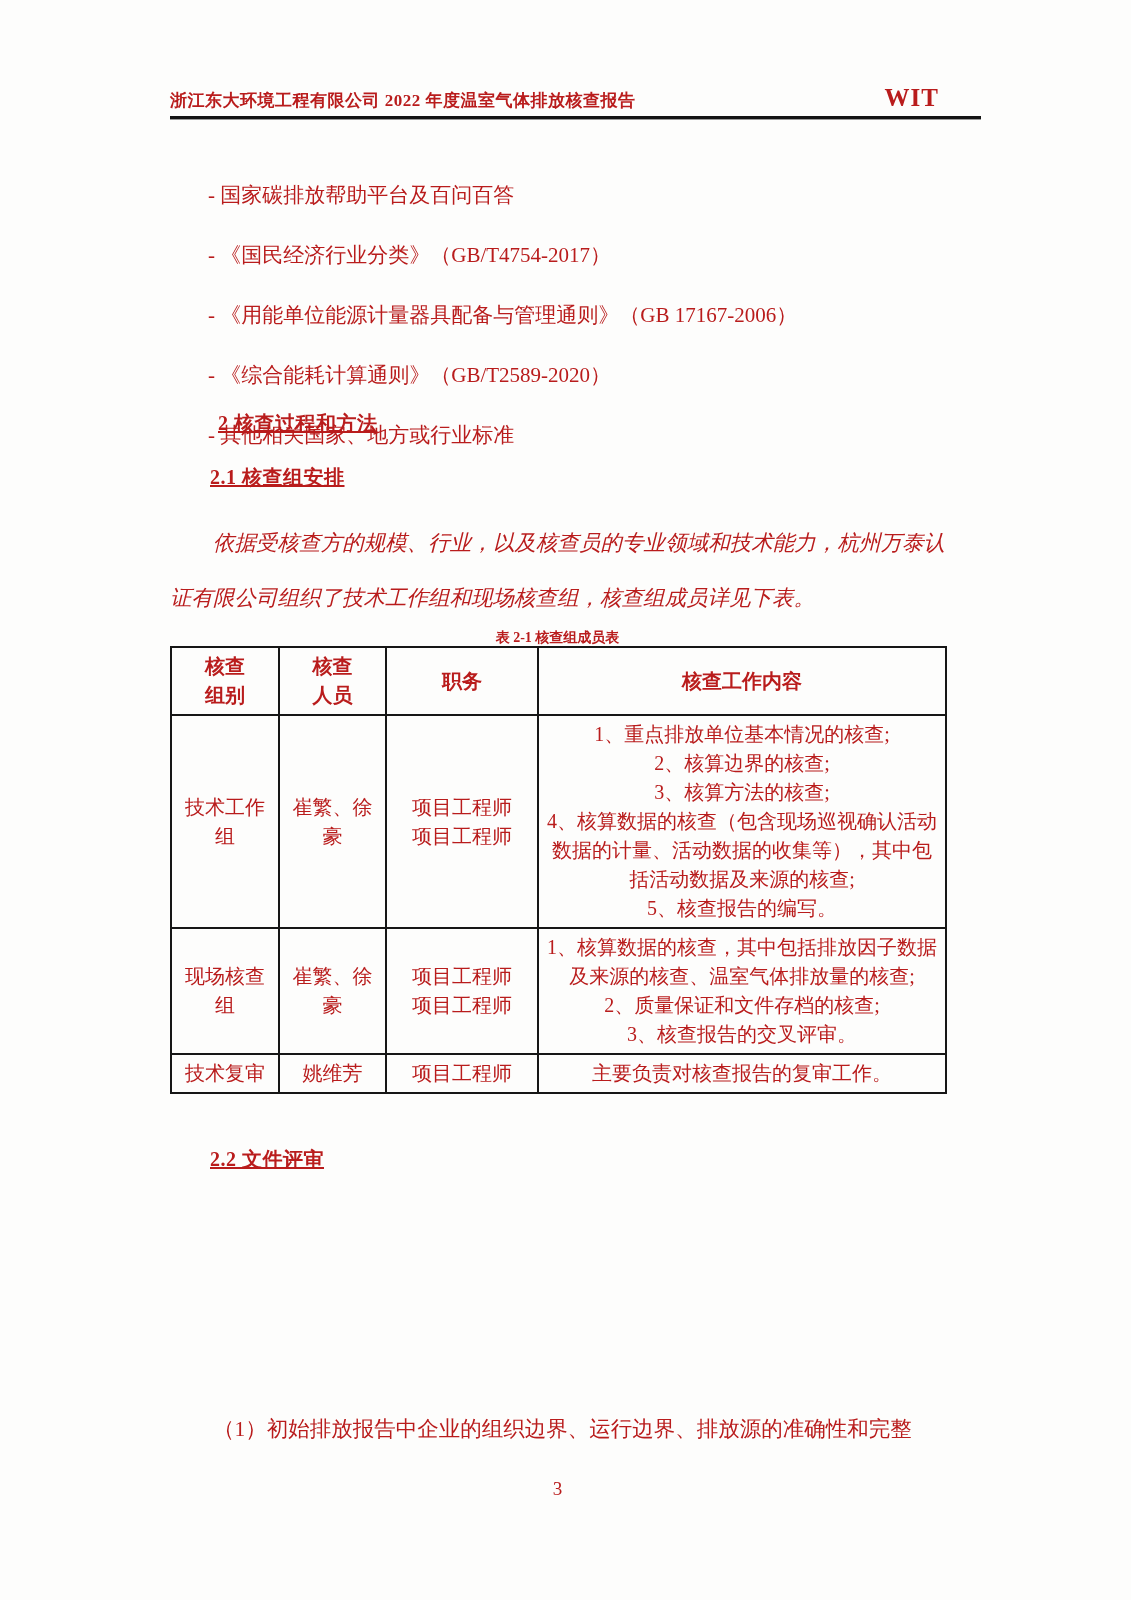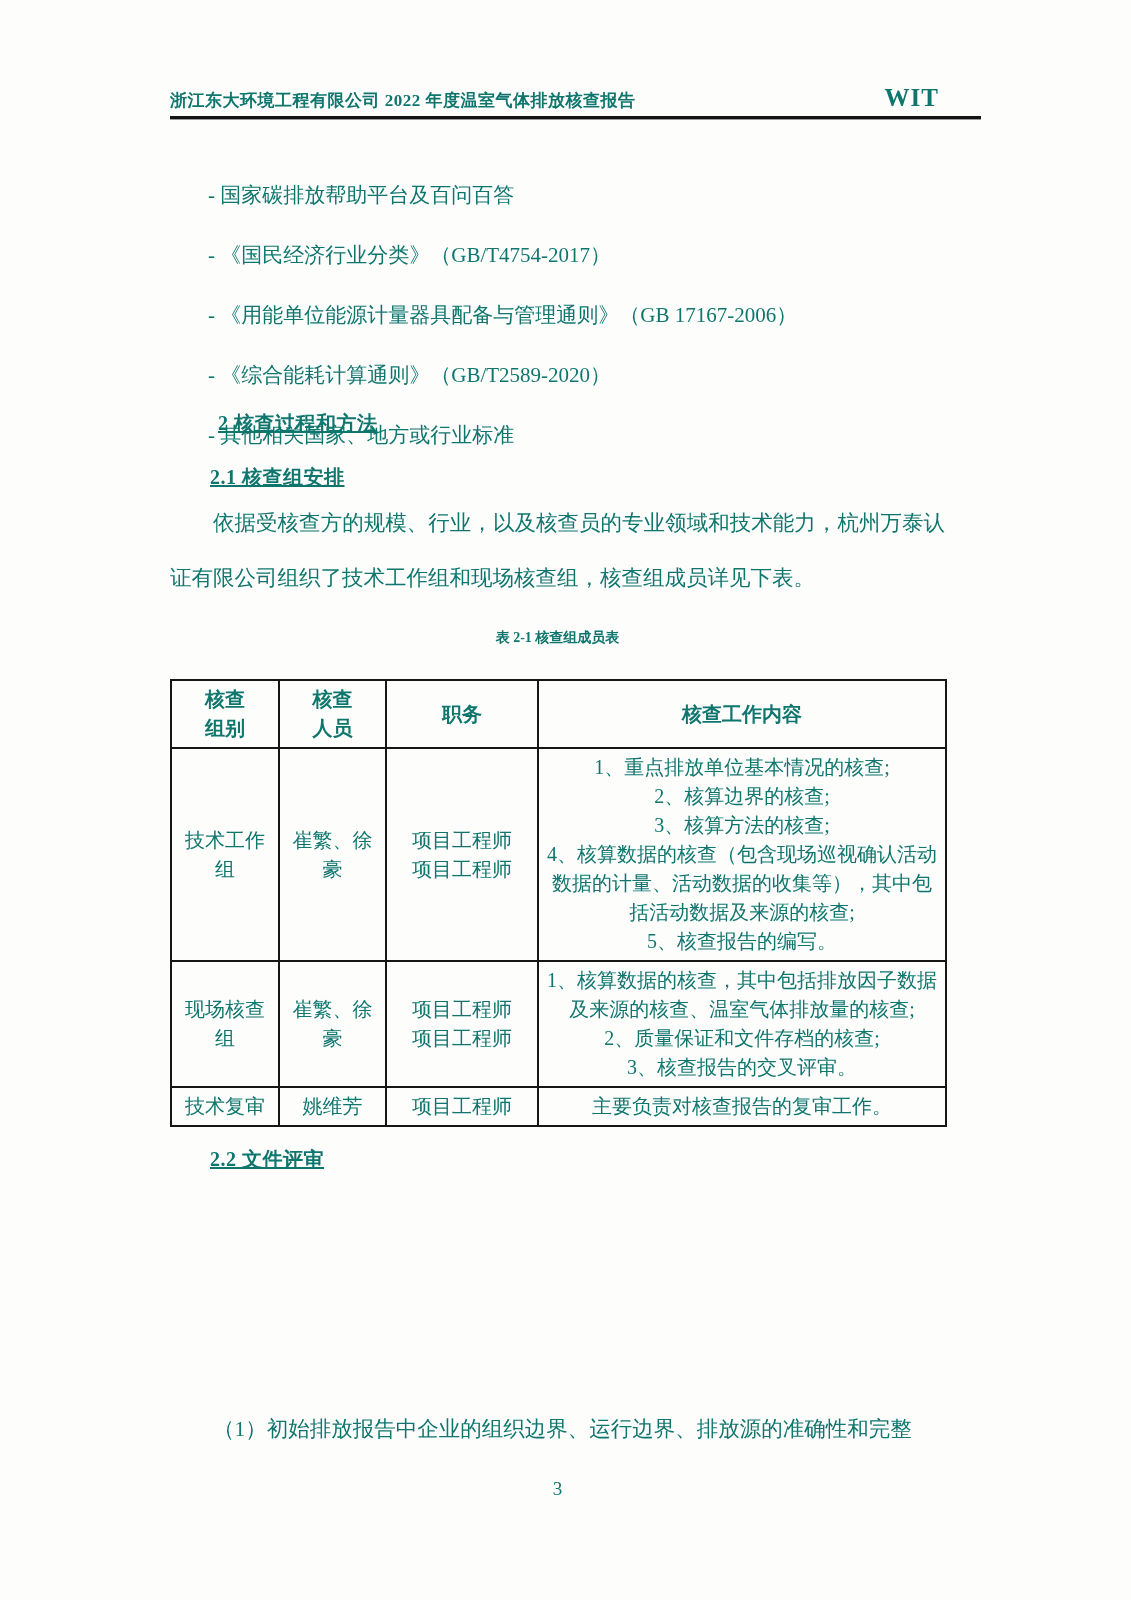--- a/index.html
+++ b/index.html
@@ -3,21 +3,21 @@
 <meta charset="utf-8">
 <style>
   * { margin: 0; padding: 0; box-sizing: border-box; }
   html, body { background: #e8e8e8; }
   .page {
     position: relative;
     width: 1131px;
     height: 1600px;
     margin: 0 auto;
     background: #fdfdfc;
-    color: #0f766e;
+    color: #b91c1c;
     font-family: "Liberation Serif", "DejaVu Serif", serif;
     overflow: hidden;
   }
   
   .header {
     position: absolute;
     left: 170px;
     right: 150px;
     top: 84px;
     display: flex;
@@ -62,36 +62,36 @@
   .h-sec22 { top: 1146px; padding-left: 40px; }
 
   
   .para {
     position: absolute;
     font-size: 21.5px;
     line-height: 55px;
     text-align: justify;
     text-indent: 2em;
   }
-  .para21  { top: 496px; }
+  .para21  { top: 516px; font-style: italic; }
   .para22a { top: 1186px; }
   .para22b { top: 1402px; text-align: left; }
 
   
   .tbl-caption {
     position: absolute;
     top: 629px;
     width: 775px;
     text-align: center;
     font-size: 14px;
     font-weight: bold;
   }
   table.members {
     position: absolute;
-    top: 679px;
+    top: 646px;
     left: 170px;
     width: 775px;
     border-collapse: collapse;
     table-layout: fixed;
     font-size: 20px;
   }
   table.members th, table.members td {
     border: 2px solid #161616;
     vertical-align: middle;
     text-align: center;

